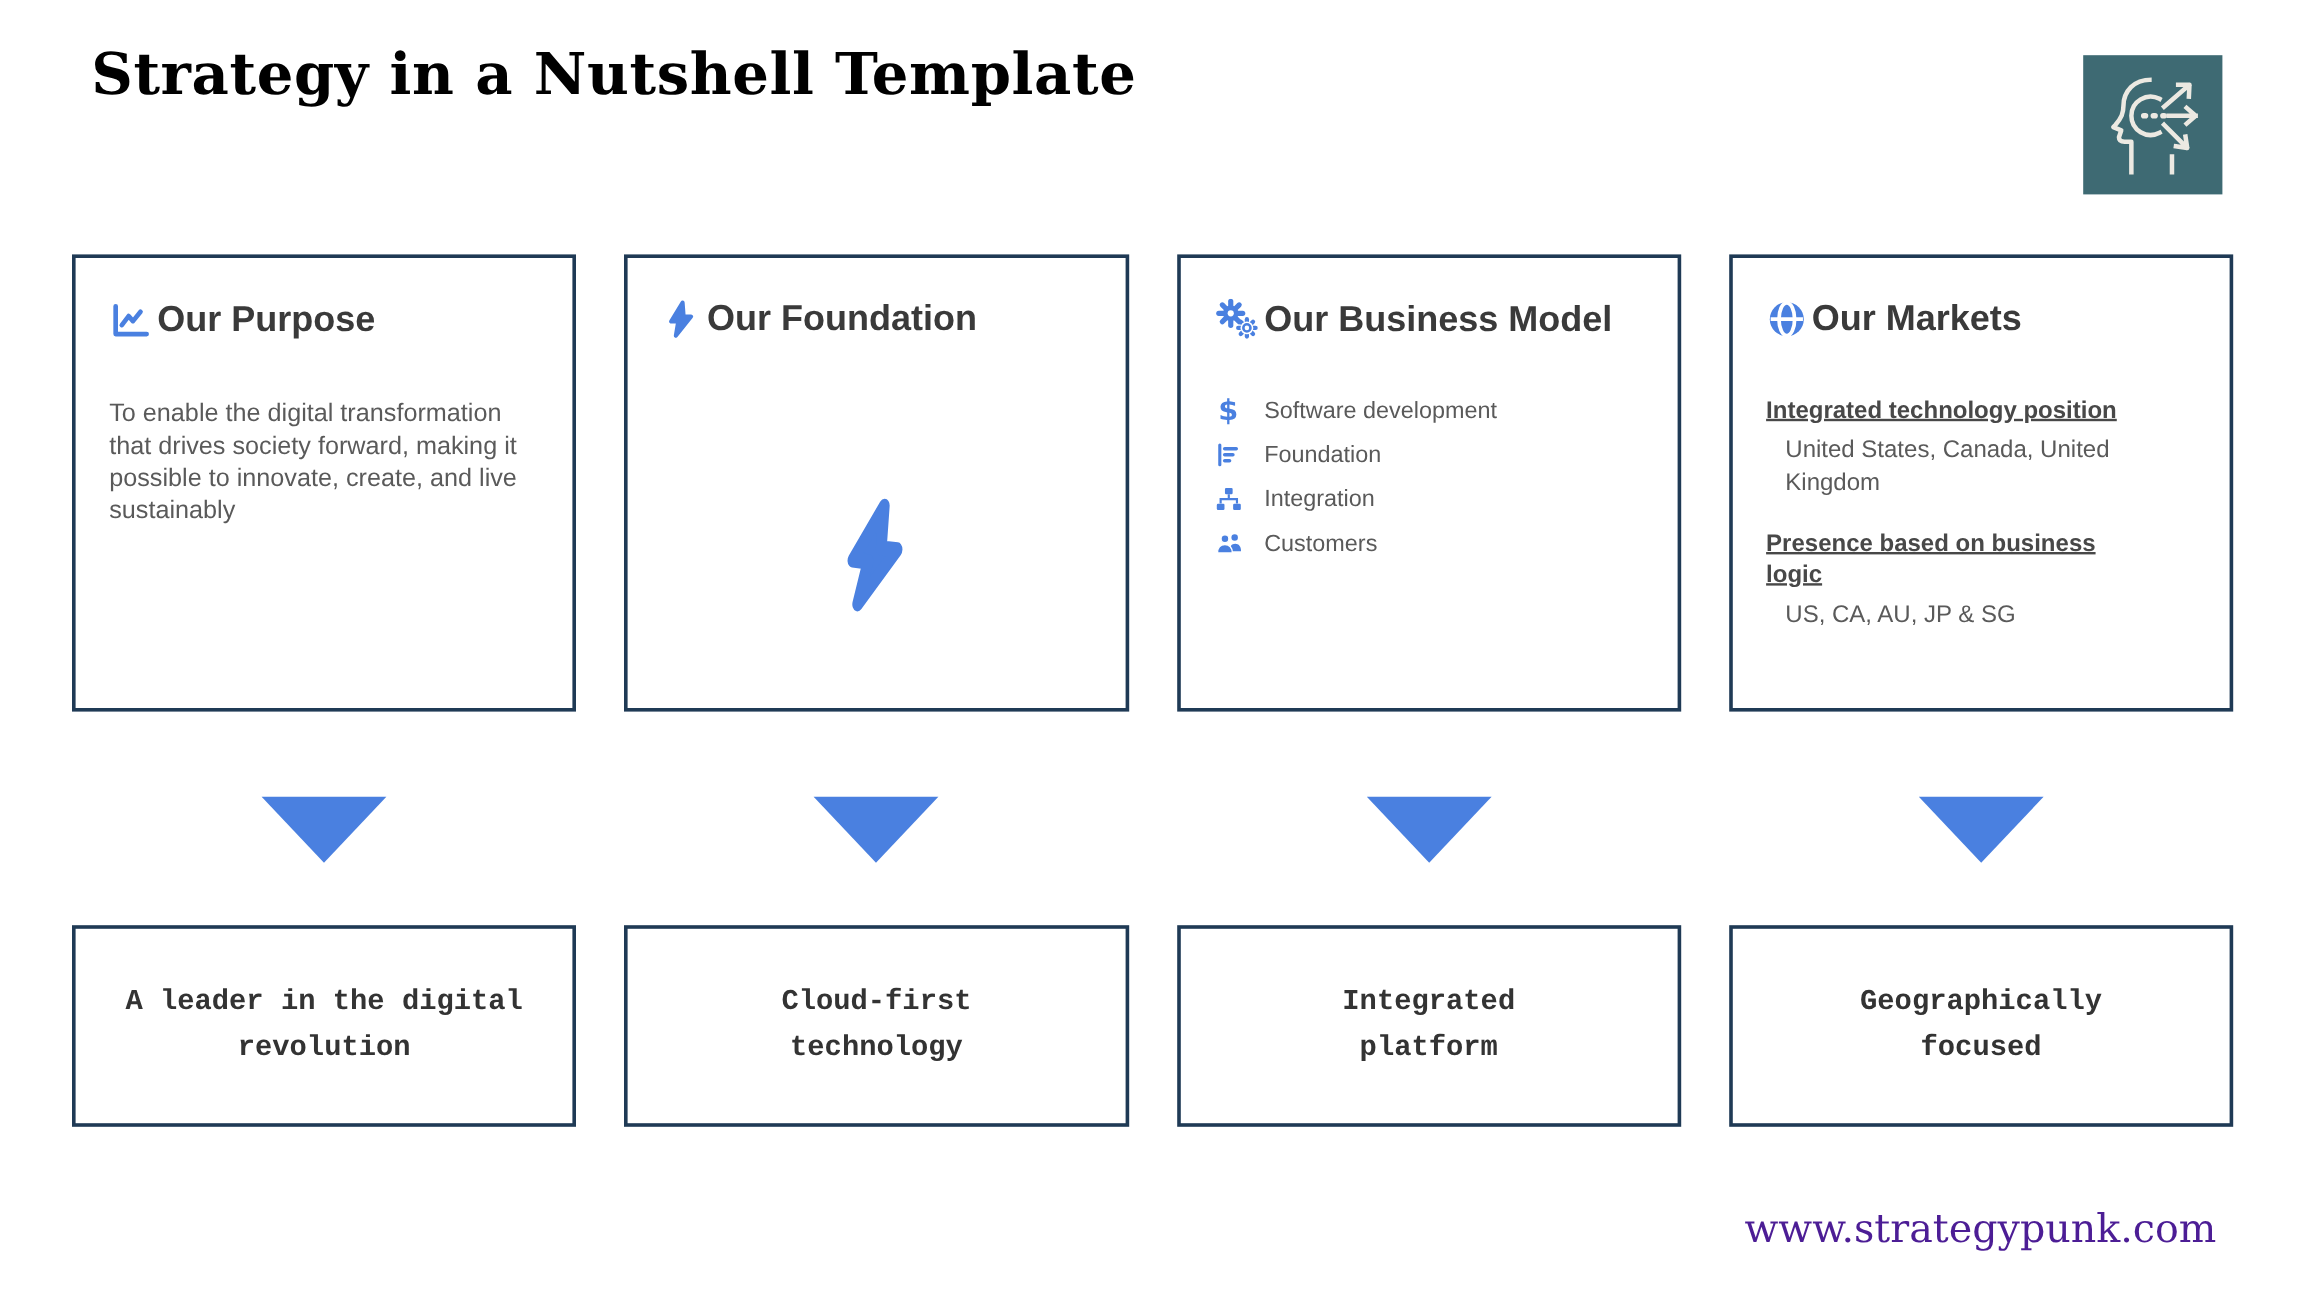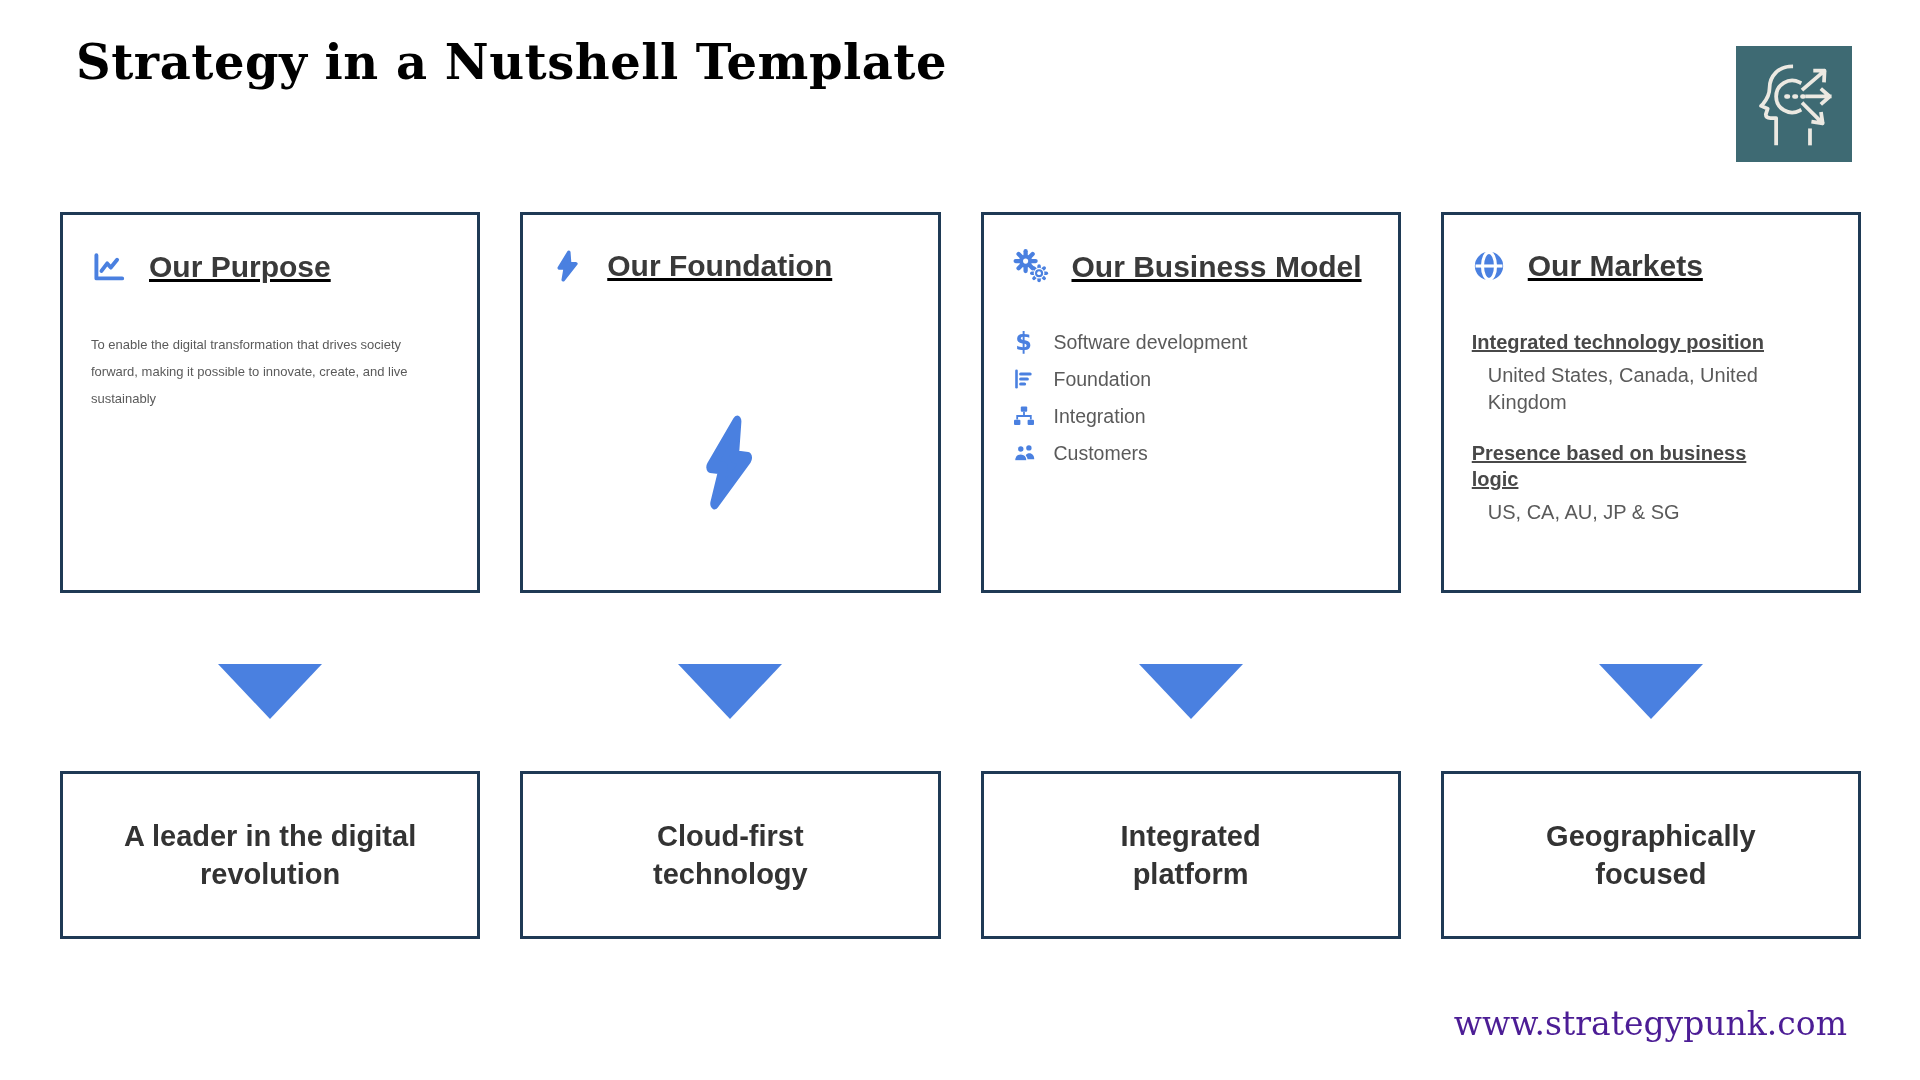--- a/index.html
+++ b/index.html
@@ -24,26 +24,26 @@
     display:grid;grid-template-columns:repeat(4,1fr);column-gap:40px;
   }
   .row-top{top:212px;height:381px;}
   .row-tri{top:664px;height:56px;}
   .row-bottom{top:771px;height:168px;}
   
   .card{
     border:3px solid #1f3a55;background:#ffffff;box-sizing:border-box;
     padding:34px 28px;position:relative;
   }
-  .card-head{display:flex;align-items:center;gap:22px;text-decoration:underline;}
+  .card-head{display:flex;align-items:center;gap:4px;}
   .card-head .hicon{flex:0 0 auto;display:block;}
   .hlabel{font-size:30px;font-weight:bold;color:#3a3a3a;white-space:nowrap;}
   .card-body{margin-top:46px;}
   .purpose-text{
-    margin:0;max-width:352px;font-size:13px;line-height:27px;color:#5a5a5a;
+    margin:0;max-width:352px;font-size:21px;line-height:27px;color:#5a5a5a;
   }
   
   .bolt-wrap{
     position:absolute;left:0;right:0;top:120px;bottom:0;
     display:flex;align-items:center;justify-content:center;
   }
   .bolt-wrap svg{transform:rotate(7deg);}
   
   .bm-list{list-style:none;margin:46px 0 0 0;padding:0;display:flex;flex-direction:column;gap:13px;}
   .bm-item{display:flex;align-items:center;gap:18px;}
@@ -60,21 +60,21 @@
   .tri{
     width:0;height:0;
     border-left:52px solid transparent;border-right:52px solid transparent;
     border-top:55px solid #4a80e0;
   }
   
   .card-out{
     border:3px solid #1f3a55;background:#ffffff;box-sizing:border-box;
     display:flex;align-items:center;justify-content:center;text-align:center;
   }
-  .out-text{margin:0;font-size:29px;font-weight:bold;color:#333333;line-height:38px;}
+  .out-text{margin:0;font-size:24px;font-weight:bold;color:#333333;line-height:38px;font-family:Liberation Mono, monospace;}
   .out-text span{display:block;}
   
   .footer-url{
     position:absolute;right:73px;top:1004px;margin:0;
     font-family:"DejaVu Serif", serif;font-size:33px;color:#4c1d95;
   }
   .icon-blue{color:#4a80e0;}
 </style>
 </head>
 <body>

